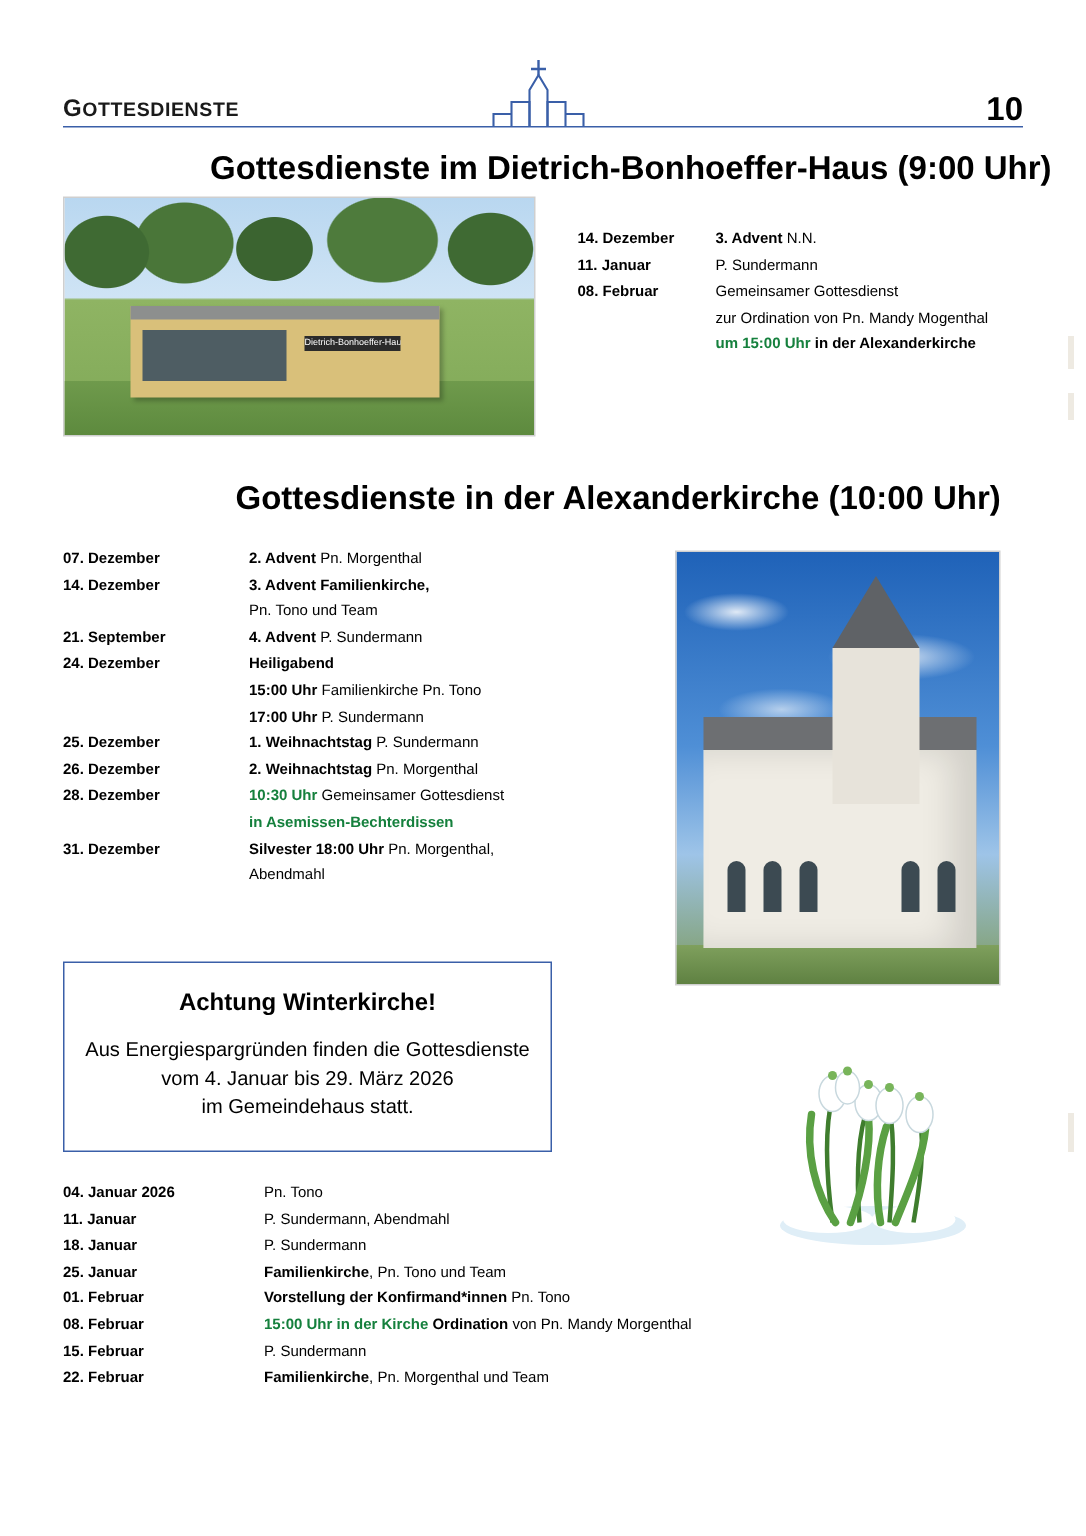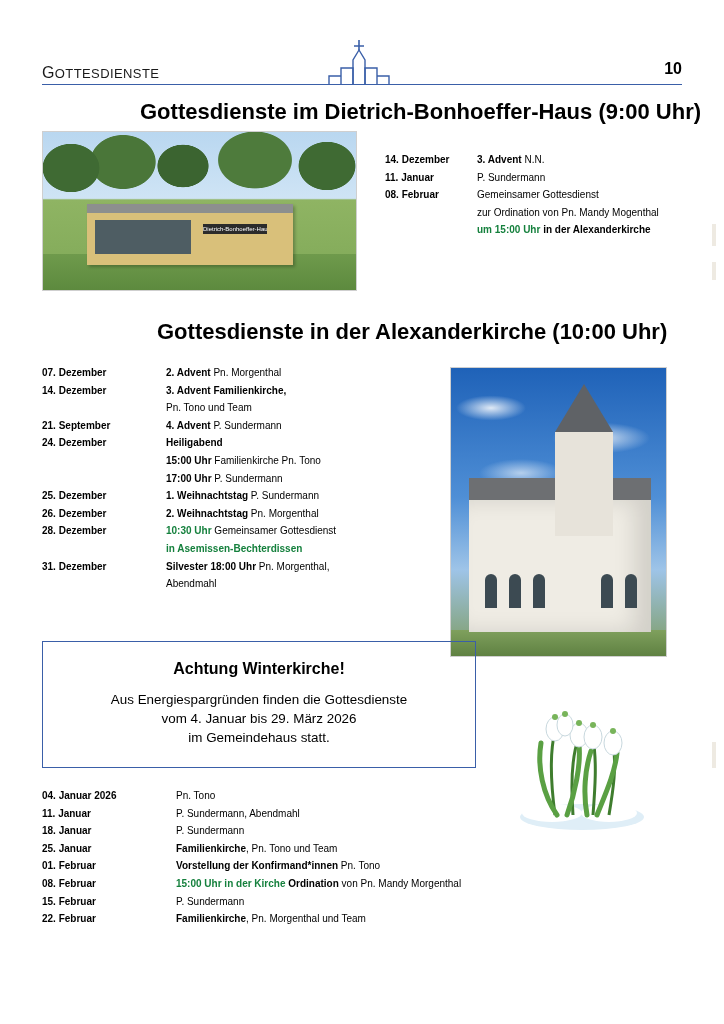--- a/index.html
+++ b/index.html
@@ -22,32 +22,32 @@
     left: 42px;
     top: 52px;
     width: 640px;
     height: 40px;
   }
   .header-title {
     position: absolute;
     left: 0;
     top: 12px;
     font-size: 13px;
-    font-weight: normal;
+    font-weight: bold;
     letter-spacing: 0.4px;
     color: #1a1a1a;
   }
   .header-title .cap {
     font-size: 16px;
   }
   .header-page-number {
     position: absolute;
     right: 0;
     top: 8px;
-    font-size: 16px;
+    font-size: 22px;
     font-weight: bold;
     color: #000;
   }
   .header-rule {
     position: absolute;
     left: 0;
     top: 32px;
     width: 640px;
     height: 1px;
     background: #3a5fa8;
@@ -253,21 +253,21 @@
     top: 787px;
     width: 600px;
   }
   #list-winter .svc-date { width: 134px; }
 
   
   #winter-box {
     position: absolute;
     left: 42px;
     top: 641px;
-    width: 434px;
+    width: 326px;
     height: 127px;
     border: 1.5px solid #3a5fa8;
     box-sizing: border-box;
     text-align: center;
   }
   #winter-box .wb-title {
     margin-top: 18px;
     font-size: 16px;
     font-weight: bold;
   }

